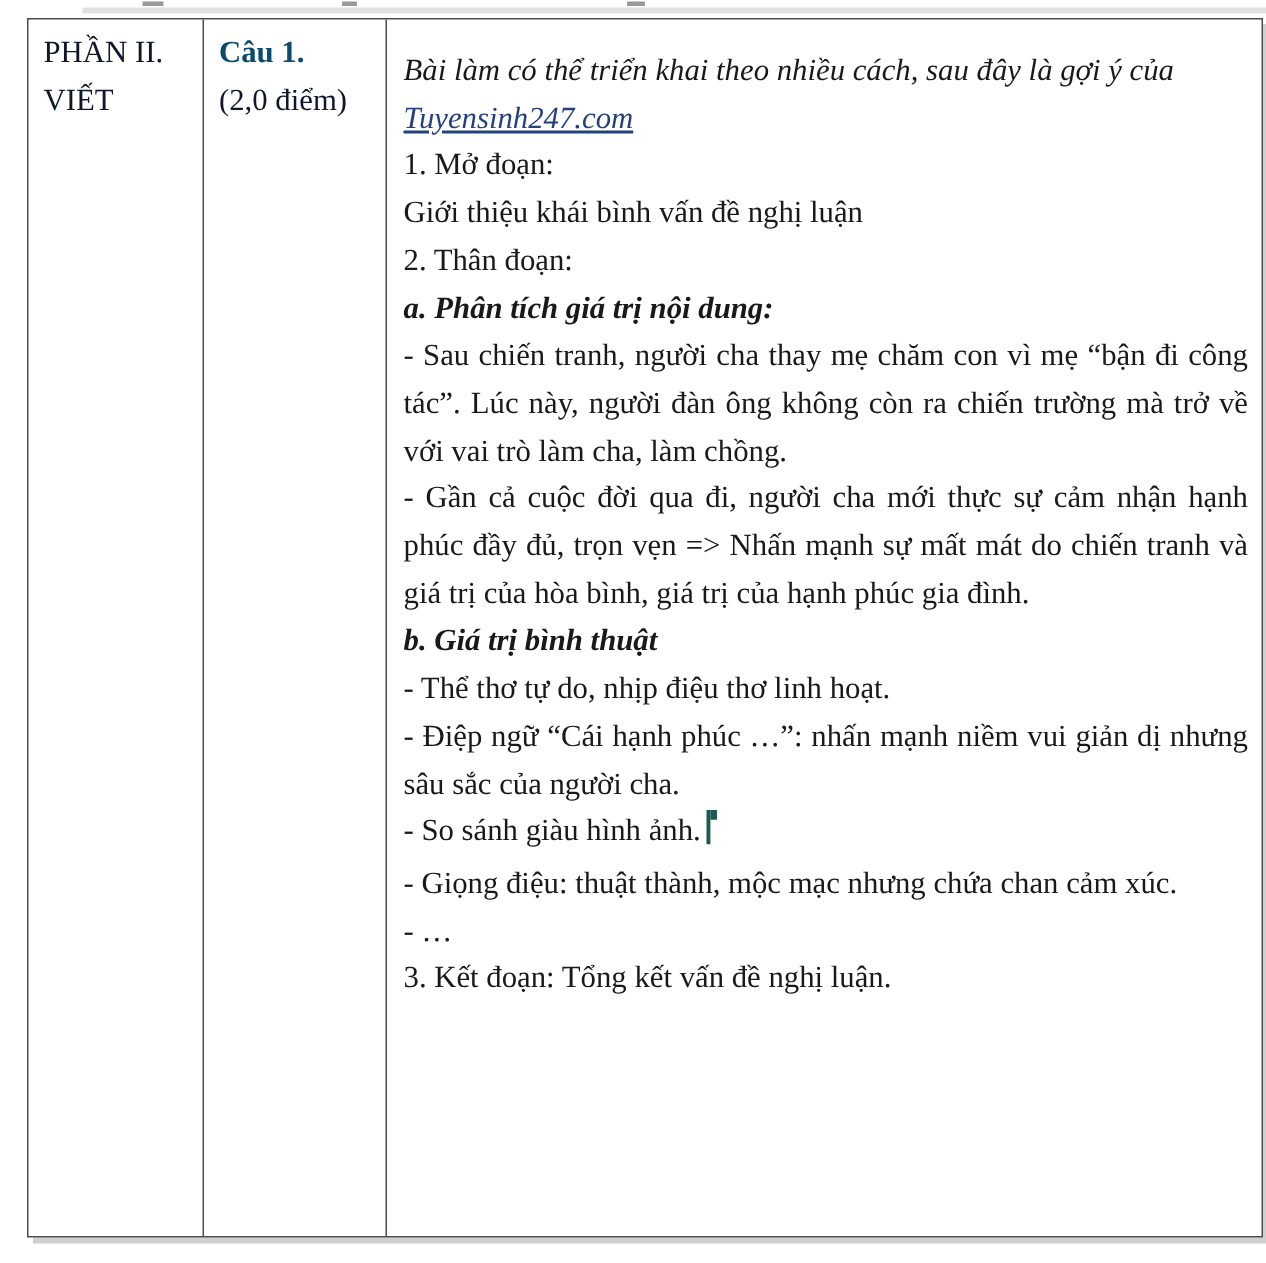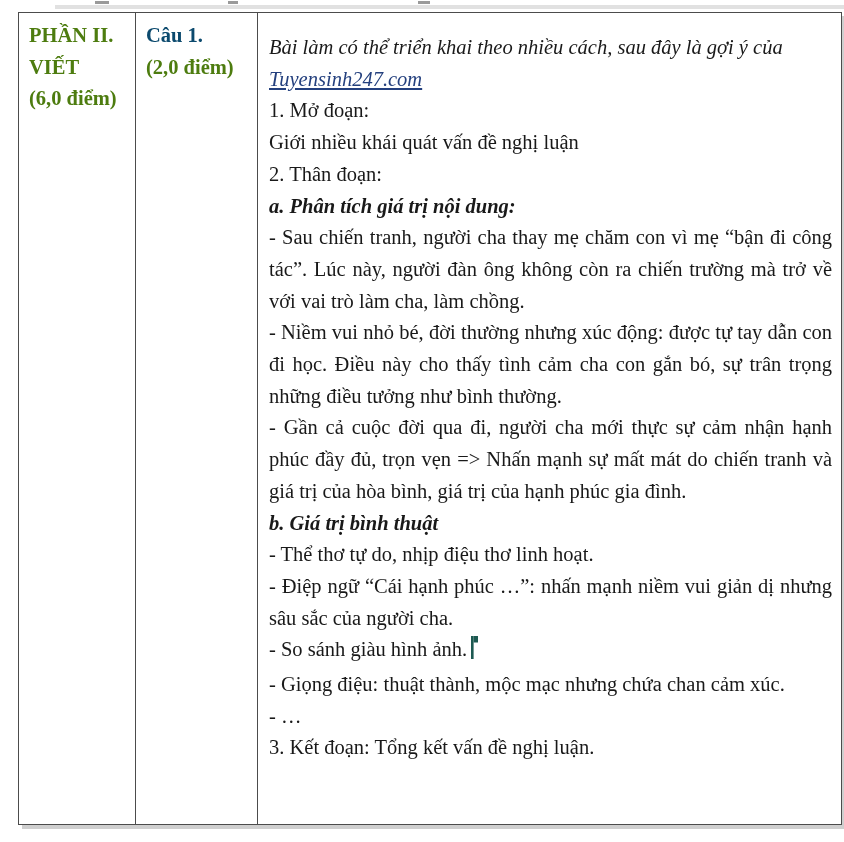--- a/index.html
+++ b/index.html
@@ -29,21 +29,21 @@
     background: #fff;
     box-shadow: 4px 4px 0 #cfcfcf;
   }
   .cell { padding: 7px 9px 8px 10px; }
   .col1 { width: 117px; border-right: 1.4px solid #4c4c4c; }
   .col2 { width: 122px; border-right: 1.4px solid #4c4c4c; }
   .col3 { flex: 1; padding-left: 11px; }
 
   p { margin: 0; font-size: 20.5px; line-height: 31.7px; color: #191919; }
 
-  .navy  { color: #4d7c0f; font-weight: bold; }
+  .navy  { color: #0f172a; font-weight: normal; }
   .red   { color: #0c4a6e; font-weight: bold; }
   .bold  { font-weight: normal; }
   .bi    { font-weight: bold; font-style: italic; }
   .ital  { font-style: italic; margin-top: 12px; }
   .just  { text-align: justify; }
 
   a.doc-link {
     color: #24407e; font-style: italic;
     text-decoration: underline; cursor: pointer;
   }
@@ -58,40 +58,38 @@
   <div class="top-strip"></div>
   <div class="speck s1"></div>
   <div class="speck s2"></div>
   <div class="speck s3"></div>
 
   <div class="answer-table">
 
     <div class="cell col1">
       <p class="navy">PHẦN II.</p>
       <p class="navy">VIẾT</p>
-      <p class="navy">(6,0 điểm)</p>
     </div>
 
     <div class="cell col2">
       <p class="red">Câu 1.</p>
       <p class="navy">(2,0 điểm)</p>
     </div>
 
     <div class="cell col3">
       <p class="ital">Bài làm có thể triển khai theo nhiều cách, sau đây là gợi ý của</p>
       <p><a class="doc-link">Tuyensinh247.com</a></p>
 
       <p class="bold">1. Mở đoạn:</p>
-      <p>Giới nhiều khái quát vấn đề nghị luận</p>
+      <p>Giới thiệu khái bình vấn đề nghị luận</p>
 
       <p class="bold">2. Thân đoạn:</p>
 
       <p class="bi">a. Phân tích giá trị nội dung:</p>
       <p class="just">- Sau chiến tranh, người cha thay mẹ chăm con vì mẹ “bận đi công tác”. Lúc này, người đàn ông không còn ra chiến trường mà trở về với vai trò làm cha, làm chồng.</p>
-      <p class="just">- Niềm vui nhỏ bé, đời thường nhưng xúc động: được tự tay dẫn con đi học. Điều này cho thấy tình cảm cha con gắn bó, sự trân trọng những điều tưởng như bình thường.</p>
       <p class="just">- Gần cả cuộc đời qua đi, người cha mới thực sự cảm nhận hạnh phúc đầy đủ, trọn vẹn =&gt; Nhấn mạnh sự mất mát do chiến tranh và giá trị của hòa bình, giá trị của hạnh phúc gia đình.</p>
 
       <p class="bi">b. Giá trị bình thuật</p>
       <p>- Thể thơ tự do, nhịp điệu thơ linh hoạt.</p>
       <p class="just">- Điệp ngữ “Cái hạnh phúc …”: nhấn mạnh niềm vui giản dị nhưng sâu sắc của người cha.</p>
       <p><span>- So sánh giàu hình ảnh.</span><span class="cursor-icon"><svg width="11" height="23" viewBox="0 0 11 23">
               <rect x="2" y="0" width="2.6" height="23" fill="#1d5a52"></rect>
               <rect x="4.6" y="0" width="4.4" height="6.5" fill="#1d5a52"></rect>
             </svg></span></p>
       <p>- Giọng điệu: thuật thành, mộc mạc nhưng chứa chan cảm xúc.</p>

